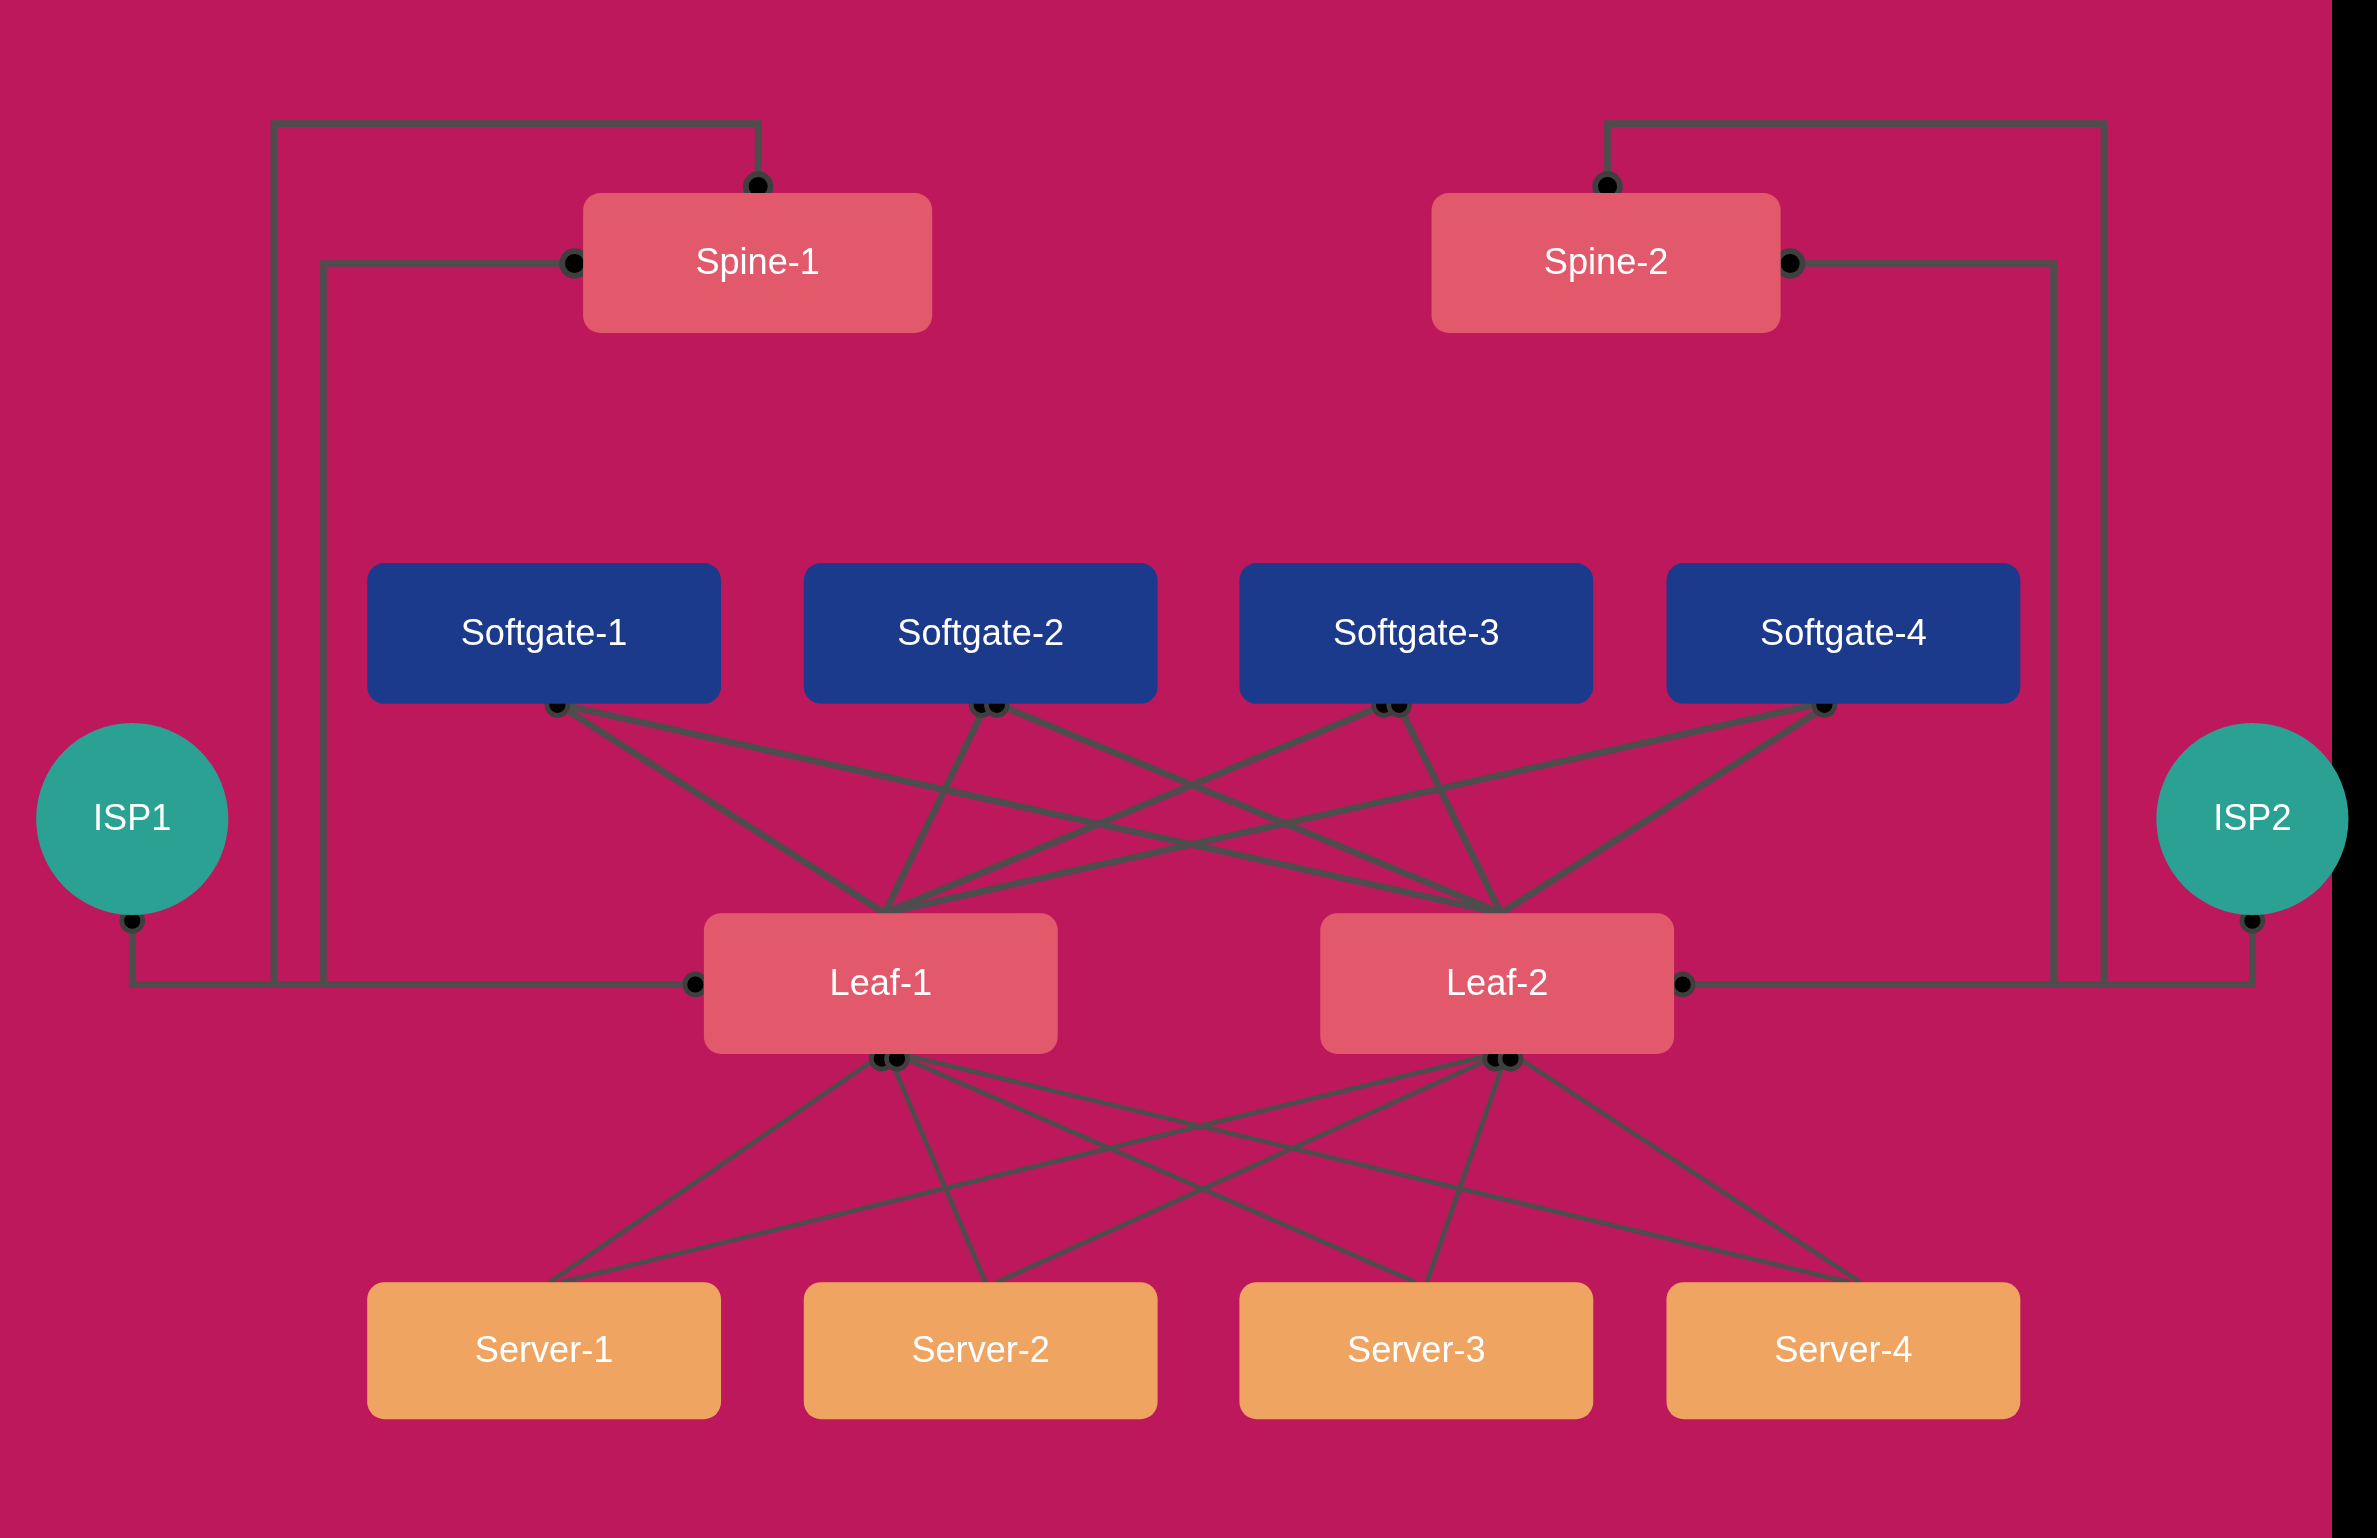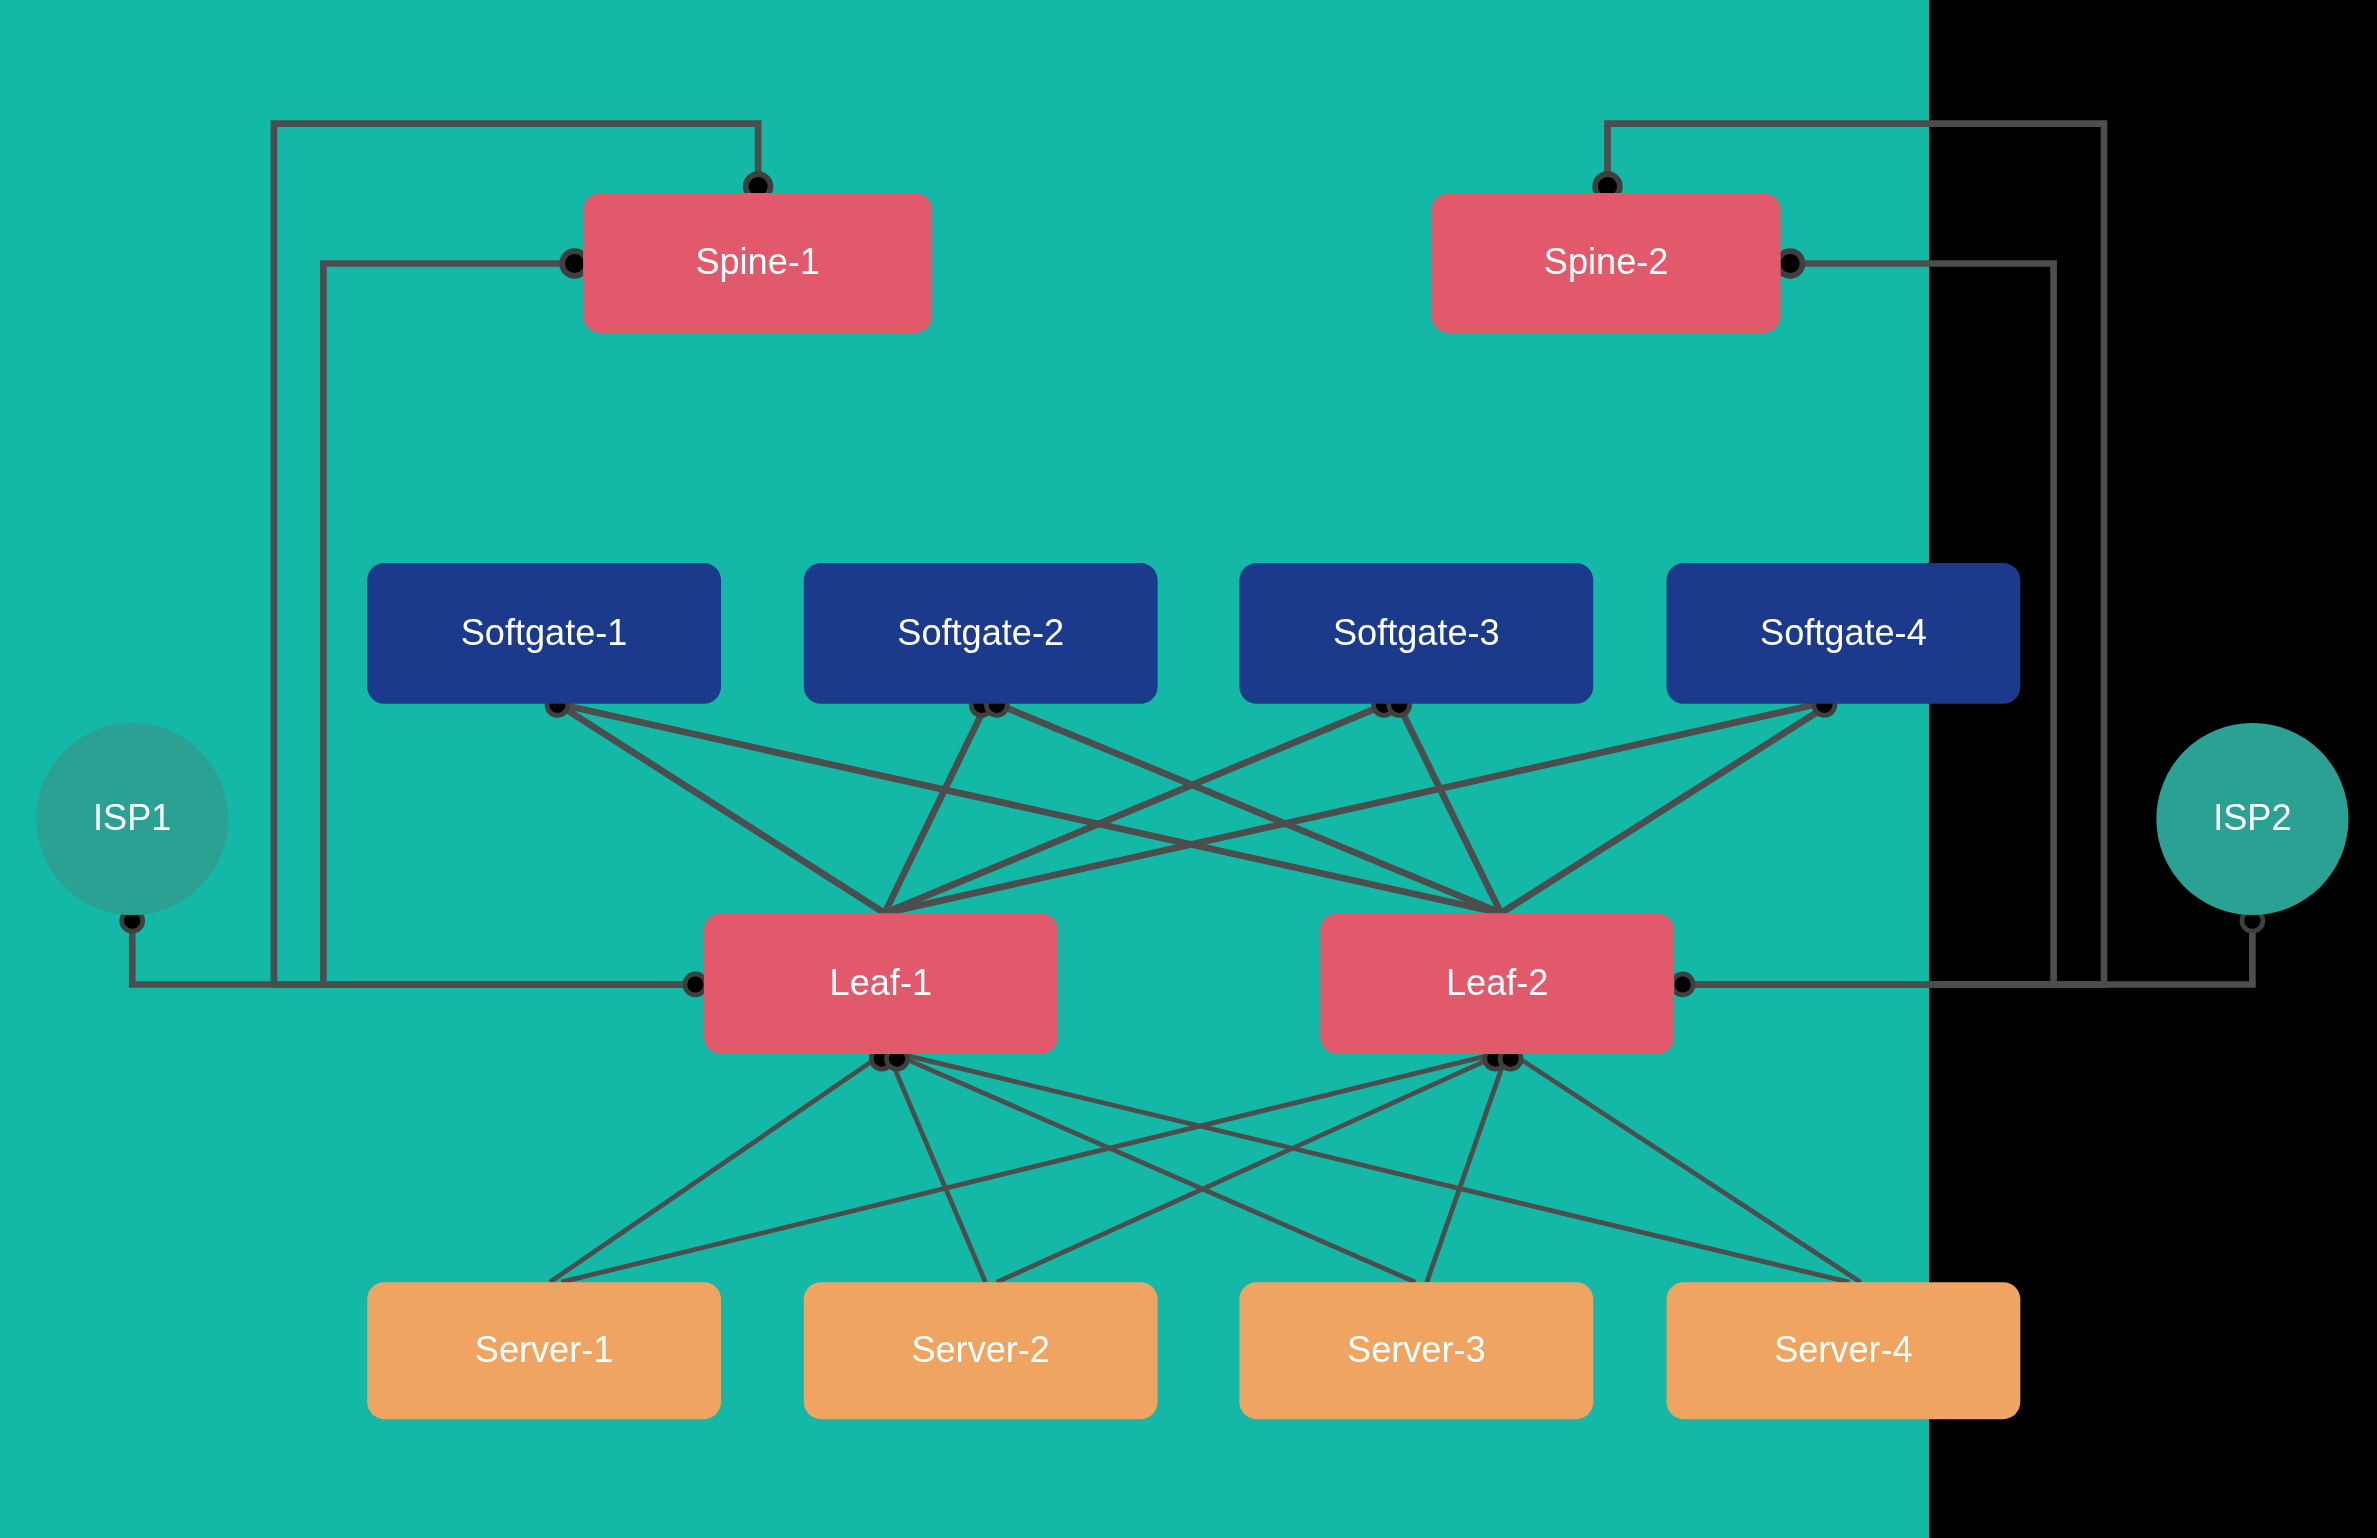--- a/index.html
+++ b/index.html
@@ -3,21 +3,21 @@
 <meta charset="utf-8">
 <title>Network Topology</title>
 <style>
   html,body{margin:0;padding:0;background:#000;}
   body{
     width:2378px;height:1539px;
     font-family:"Liberation Sans","DejaVu Sans",sans-serif;
     overflow:hidden;
     position:relative;
   }
-  #stage{position:absolute;inset:0;width:1929px;height:1539px;background:#14b8a6;}
+  #stage{position:absolute;inset:0;width:2332px;height:1539px;background:#be185d;}
   svg#diagram{position:absolute;left:0;top:0;width:2378px;height:1539px;display:block;}
   .node-label{
     fill:#ffffff;
     font-family:"Liberation Sans","DejaVu Sans",sans-serif;
     font-size:38px;
     text-anchor:middle;
     dominant-baseline:middle;
     pointer-events:none;
   }
   .isp-label{font-size:38px;}

